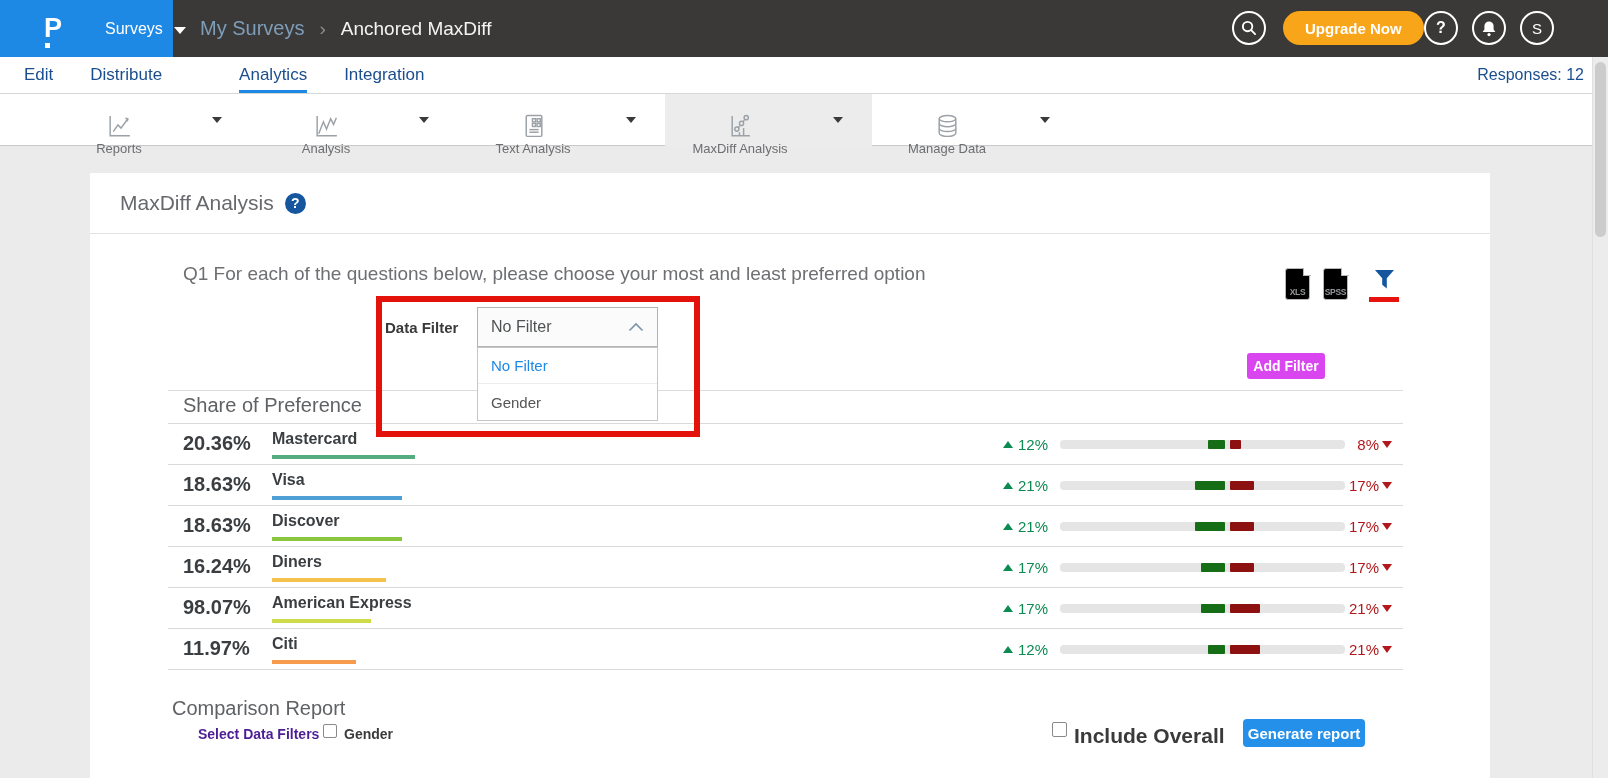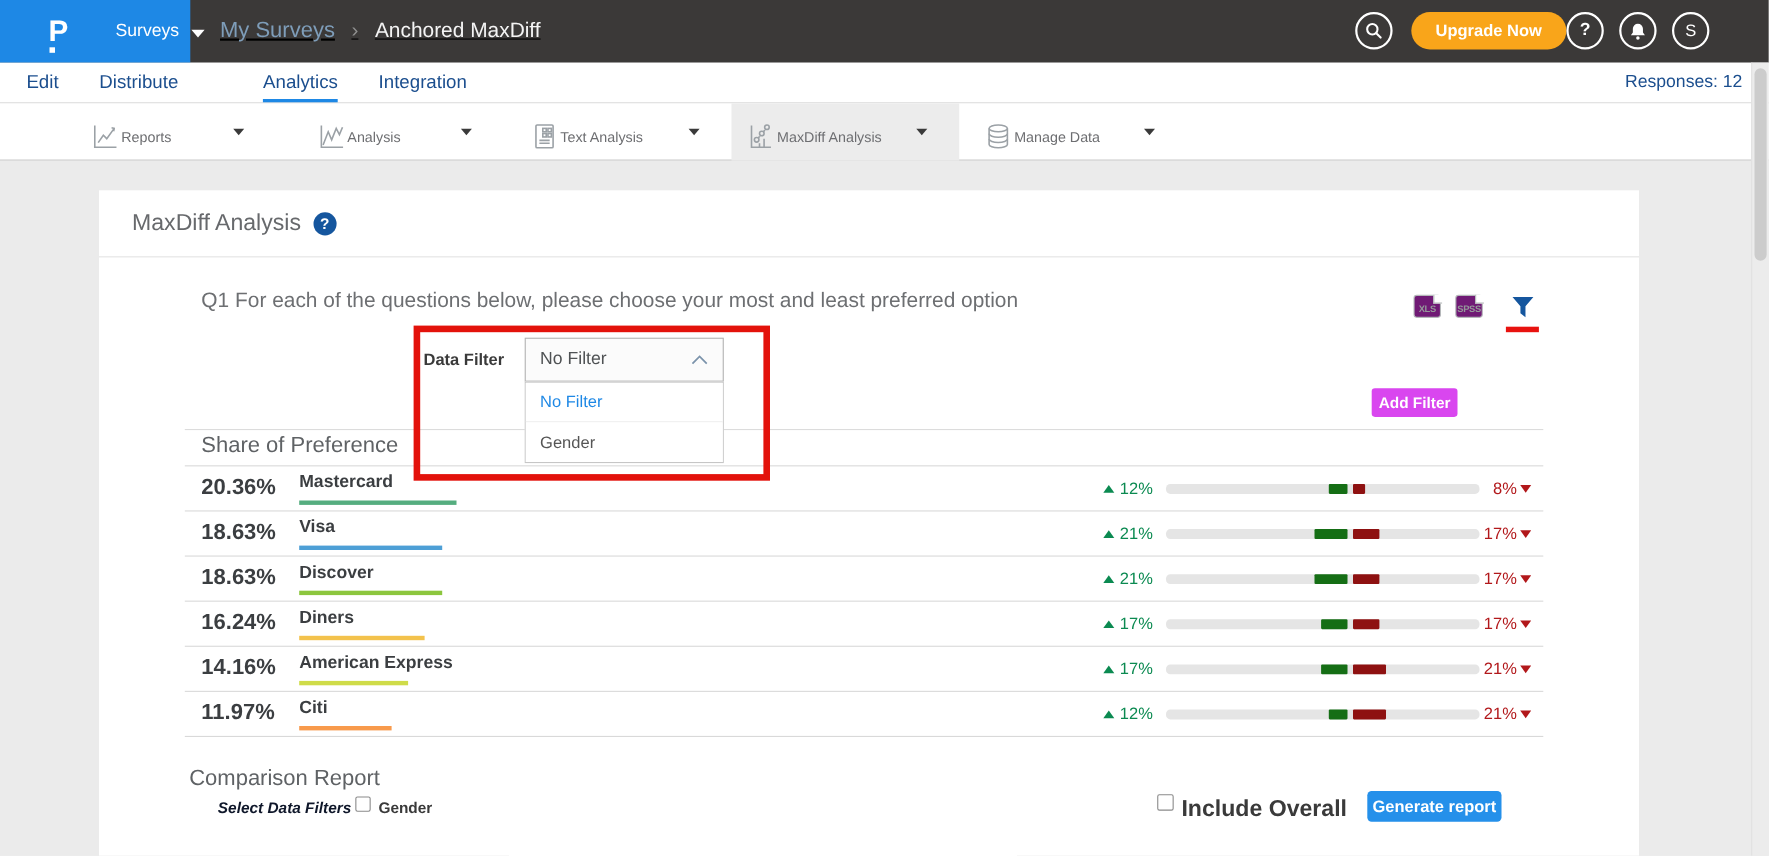--- a/index.html
+++ b/index.html
@@ -6,21 +6,21 @@
   body { font-family:"Liberation Sans", sans-serif; background:#ebebeb; }
   .screen { position:relative; width:1608px; height:778px; background:#ebebeb; overflow:hidden; }
 
   
   .topbar { position:absolute; left:0; top:0; width:100%; height:57px; background:#3b3938; }
   .logo { position:absolute; left:0; top:0; width:173px; height:57px; background:#1e88e5; display:flex; align-items:center; padding-left:44px; gap:11px; cursor:pointer; }
   .logo-p { position:relative; color:#fff; font-size:27px; font-weight:bold; line-height:1; }
   .logo-p .pdot { position:absolute; left:1px; bottom:-6px; width:5px; height:5px; background:#fff; }
   .logo-name { color:#fff; font-size:16px;margin-left:32px; }
   .caret-down-w { width:0; height:0; border-left:6px solid transparent; border-right:6px solid transparent; border-top:7px solid #fff; margin-top:3px; }
-  .crumbs { position:absolute; left:200px; top:0; height:57px; display:flex; align-items:center; gap:15px;text-decoration:underline; }
+  .crumbs { position:absolute; left:200px; top:0; height:57px; display:flex; align-items:center; gap:15px; }
   .crumb-parent { color:#7e9db9; font-size:20px; cursor:pointer; }
   .crumb-sep { color:#8f8f8f; font-size:19px; }
   .crumb-current { color:#f4f4f4; font-size:19px; }
 
   .searchpill { position:absolute; left:797px; top:10px; width:420px; height:37px; background:#fff; border-radius:19px; display:flex; align-items:center; overflow:hidden; }
   .searchpill svg { margin-left:14px; flex:none; }
   .searchpill input { flex:1; border:none; outline:none; font-family:"Liberation Sans",sans-serif; font-size:15px; color:#333; margin-left:9px; background:transparent; }
   .searchpill input::placeholder { color:#9b9b9b; }
   .scope { font-size:15px; color:#3c3c3c; margin-right:12px; white-space:nowrap; cursor:pointer; }
   .sdiv { width:1px; align-self:stretch; background:#c4c4c4; }
@@ -33,33 +33,33 @@
   
   .subnav { position:absolute; left:0; top:57px; width:100%; height:37px; background:#fff; border-bottom:1px solid #d8d8d8; display:flex; align-items:stretch; padding-left:24px; gap:37px; }
   .subnav .nitem { display:flex; align-items:center; font-size:17px; color:#1b4e8e; border-bottom:3px solid transparent; padding-top:3px; cursor:pointer; }
   .subnav .nitem.active { border-bottom-color:#1e88e5;margin-left:40px; }
   .responses { margin-left:auto; align-self:center; padding-right:24px; font-size:16px; color:#1b4e8e; }
 
   
   .toolbar { position:absolute; left:0; top:94px; width:100%; height:52px; background:#fff; border-bottom:1px solid #c9c9c9; display:flex; padding-left:44px; }
   .tgroup { position:relative; width:207px; height:52px; flex:none; }
   .tgroup.active { background:#ececec; }
-  .titem { position:absolute; left:0; top:4px; width:150px; height:52px; display:flex; flex-direction:row; align-items:center; justify-content:center; gap:1px; cursor:pointer; }
+  .titem { position:absolute; left:0; top:14px; width:150px; height:52px; display:flex; flex-direction:column; align-items:center; justify-content:center; gap:1px; cursor:pointer; }
   .tlabel { font-size:13px; color:#6d6e71; white-space:nowrap; }
   .tcaret { position:absolute; left:152px; top:0; bottom:0; width:42px; display:flex; align-items:center; justify-content:center; cursor:pointer; }
   .caret-down-sm { width:0; height:0; border-left:5px solid transparent; border-right:5px solid transparent; border-top:6px solid #3a3a3a; }
 
   
   .card { position:absolute; left:90px; top:173px; width:1400px; height:605px; background:#fff; }
   .card-title-row { position:absolute; left:0; top:0; right:0; height:61px; border-bottom:1px solid #e3e3e3; display:flex; align-items:center; padding-left:30px; gap:11px; }
   .card-title { font-size:21px; color:#67696c; }
   .helpbadge { width:21px; height:21px; border-radius:50%; background:#15569e; color:#fff; font-size:14px; font-weight:bold; display:flex; align-items:center; justify-content:center; cursor:pointer; }
   .question { position:absolute; left:93px; top:90px; font-size:19px; color:#6d6f72; }
 
-  .doc { position:absolute; top:95px; width:25px; height:21px; border:1.5px solid #b5b8ba; border-radius:3px; background:#701a75; cursor:pointer; }
+  .doc { position:absolute; top:95px; width:25px; height:32px; border:1.5px solid #b5b8ba; border-radius:3px; background:#000000; cursor:pointer; }
   .doc .fold { position:absolute; top:-1.5px; right:-1.5px; width:8px; height:8px; background:#fff; border-left:1.5px solid #b5b8ba; border-bottom:1.5px solid #b5b8ba; }
   .doc .dlabel { position:absolute; left:0; right:0; bottom:2px; text-align:center; font-size:8.5px; font-weight:bold; color:#95989a; letter-spacing:-0.3px; }
   .doc.xls { left:1195px; } .doc.spss { left:1233px; }
   .funnel { position:absolute; left:1284px; top:96px; cursor:pointer; }
   .funnel-bar { position:absolute; left:1279px; top:124px; width:30px; height:5px; background:#e8120f; }
 
   
   .flabel { position:absolute; left:295px; top:146px; font-size:15px; font-weight:bold; color:#3a3a3a; }
   .fselect { position:absolute; left:387px; top:134px; width:181px; height:40px; background:#fbfbfb; border:1px solid #b3b3b3; display:flex; align-items:center; justify-content:space-between; padding:0 13px; cursor:pointer; z-index:4; }
   .fselect-text { font-size:16px; color:#4f5254; }
@@ -85,21 +85,21 @@
   .tri-up { width:0; height:0; border-left:5px solid transparent; border-right:5px solid transparent; border-bottom:7px solid #0b8a51; }
   .rtrack { position:absolute; left:892px; top:16px; width:285px; height:9px; background:#e5e5e5; border-radius:4px; }
   .gseg { position:absolute; top:0; height:9px; background:#156e15; border-radius:1px; }
   .rseg { position:absolute; left:170px; top:0; height:9px; background:#8e1111; border-radius:1px; }
   .rdown { position:absolute; right:11px; top:0; height:100%; display:flex; align-items:center; gap:3px; cursor:pointer; }
   .rdown .txt { font-size:15px; color:#b2181b; }
   .tri-down { width:0; height:0; border-left:5px solid transparent; border-right:5px solid transparent; border-top:7px solid #b2181b; }
 
   
   .cmp-title { position:absolute; left:82px; top:524px; font-size:20px; color:#5f6265; }
-  .cmp-label { position:absolute; left:108px; top:553px; font-size:14px; font-weight:bold; color:#0f172a;font-style:italic; }
+  .cmp-label { position:absolute; left:108px; top:553px; font-size:14px; font-weight:bold; color:#4c1d95; }
   .checkbox { position:absolute; width:15px; height:15px; border:1px solid #8a8a8a; border-radius:2px; background:#fff; cursor:pointer; }
   .cb-gender { left:233px; top:551px; width:14px; height:14px; }
   .lbl-gender { position:absolute; left:254px; top:553px; font-size:14px; font-weight:bold; color:#3a3a3a; }
   .cb-overall { left:962px; top:549px; }
   .lbl-overall { position:absolute; left:984px; top:551px; font-size:21px; font-weight:bold; color:#3a3a3a; }
   .genbtn { position:absolute; left:1153px; top:546px; width:122px; height:28px; background:#2590ea; border-radius:4px; color:#fff; font-size:15px; font-weight:bold; display:flex; align-items:center; justify-content:center; cursor:pointer; }
 
   
   .scrollbar { position:absolute; right:0; top:57px; bottom:0; width:16px; background:#ececec; border-left:1px solid #e0e0e0; }
   .scrollthumb { position:absolute; left:2px; right:2px; top:5px; height:175px; background:#cccccc; border-radius:7px; cursor:pointer; }
@@ -330,21 +330,21 @@
     <span class="rtrack">
       <span class="gseg" style="width: 24.31px; left: 140.69px;"></span>
       <span class="rseg" style="width: 24.31px;"></span>
     </span>
     <span class="rdown">
       <span class="txt">17%</span>
       <span class="tri-down"></span>
     </span>
   </div>
         <div class="srow">
-    <span class="rpct">14.16%</span>
+    <span class="rpct">98.07%</span>
     <span class="rlabel">American Express</span>
     <span class="runderline" style="width: 99.12px; background: rgb(207, 220, 73);"></span>
     <span class="rup">
       <span class="tri-up"></span>
       <span class="txt">17%</span>
     </span>
     <span class="rtrack">
       <span class="gseg" style="width: 24.31px; left: 140.69px;"></span>
       <span class="rseg" style="width: 30.03px;"></span>
     </span>

